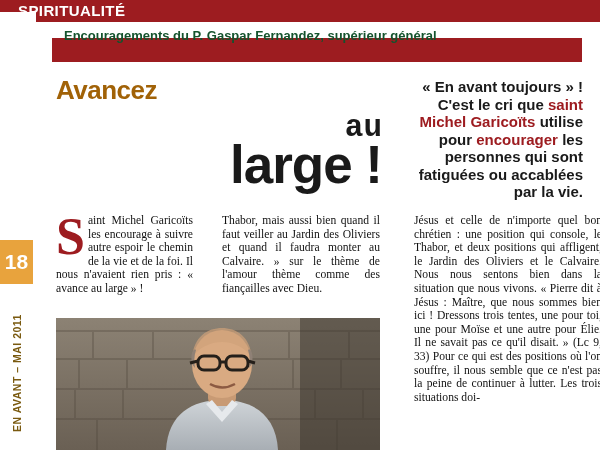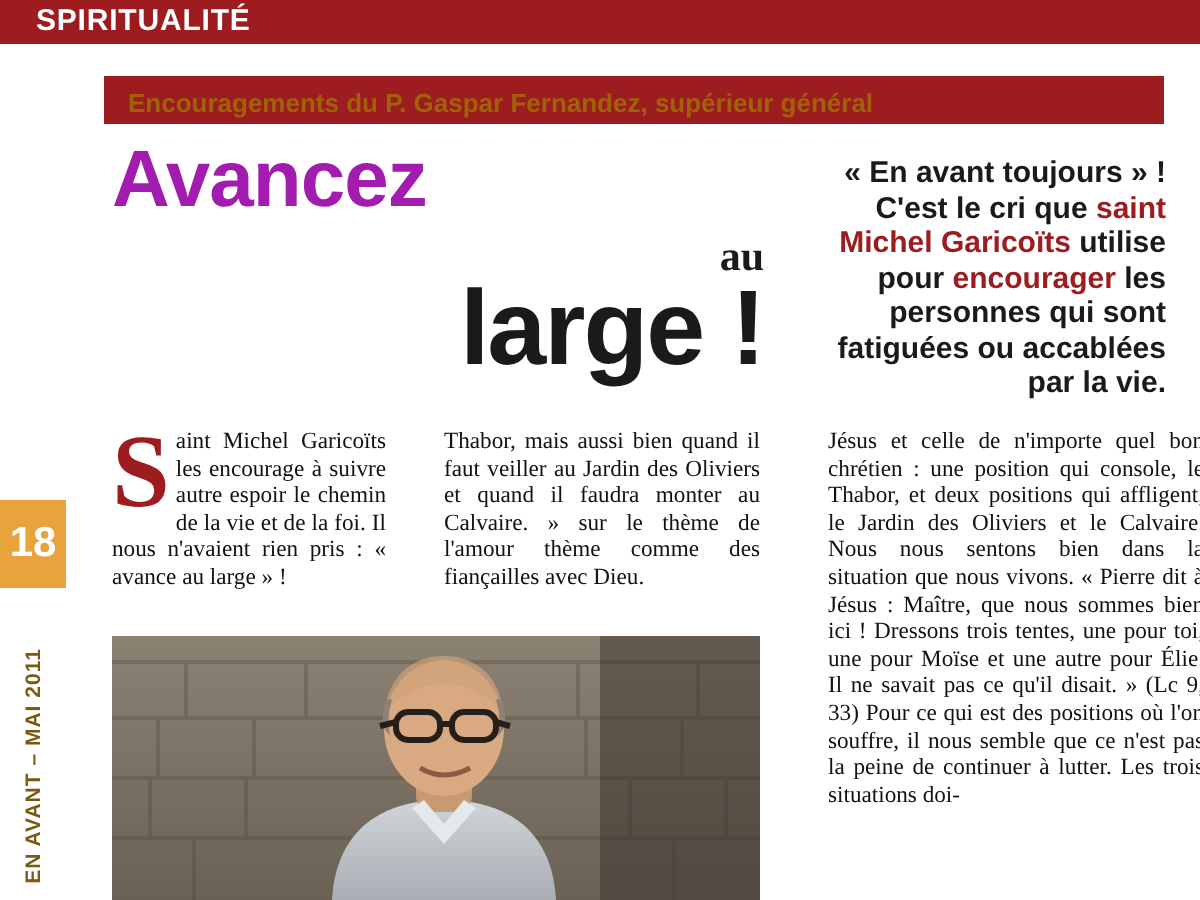--- a/index.html
+++ b/index.html
@@ -34,21 +34,21 @@
     font-family: "Liberation Sans", sans-serif;
     font-weight: bold;
     font-size: 15px;
     letter-spacing: 0.4px;
   }
 
   
   .sidebar {
     position: absolute;
     left: 0;
-    top: 22px;
+    top: 12px;
     width: 36px;
     height: 377px;
     background: #ffffff;
   }
   .page-number-box {
     position: absolute;
     left: 0;
     top: 228px;
     width: 33px;
     height: 44px;
@@ -88,51 +88,51 @@
     position: absolute;
     left: 52px;
     top: 38px;
     width: 530px;
     height: 24px;
     background: #9d1c20;
   }
   .subtitle-bar-text {
     position: absolute;
     left: 64px;
-    top: 40px;
+    top: 24px;
     height: 24px;
     line-height: 24px;
-    color: #a16207;
+    color: #14532d;
     font-family: "Liberation Sans", sans-serif;
     font-weight: bold;
     font-size: 13px;
   }
 
   
   .headline {
     position: absolute;
     left: 56px;
     top: 68px;
     width: 330px;
   }
   .headline-line1 {
-    color: #a21caf;
-    font-family: "Liberation Sans", sans-serif;
-    font-weight: bold;
-    font-size: 40px;
+    color: #a16207;
+    font-family: "Liberation Sans", sans-serif;
+    font-weight: bold;
+    font-size: 26px;
     line-height: 44px;
     letter-spacing: -0.5px;
   }
   .headline-line2 {
     text-align: right;
     padding-right: 4px;
     color: #1a1a1a;
-    font-family: Liberation Serif, serif;
-    font-weight: bold;
-    font-size: 21px;
+    font-family: Liberation Mono, monospace;
+    font-weight: bold;
+    font-size: 31px;
     line-height: 30px;
     margin-top: 1px;
   }
   .headline-line3 {
     text-align: right;
     padding-right: 4px;
     color: #1a1a1a;
     font-family: "Liberation Sans", sans-serif;
     font-weight: bold;
     font-size: 53px;

